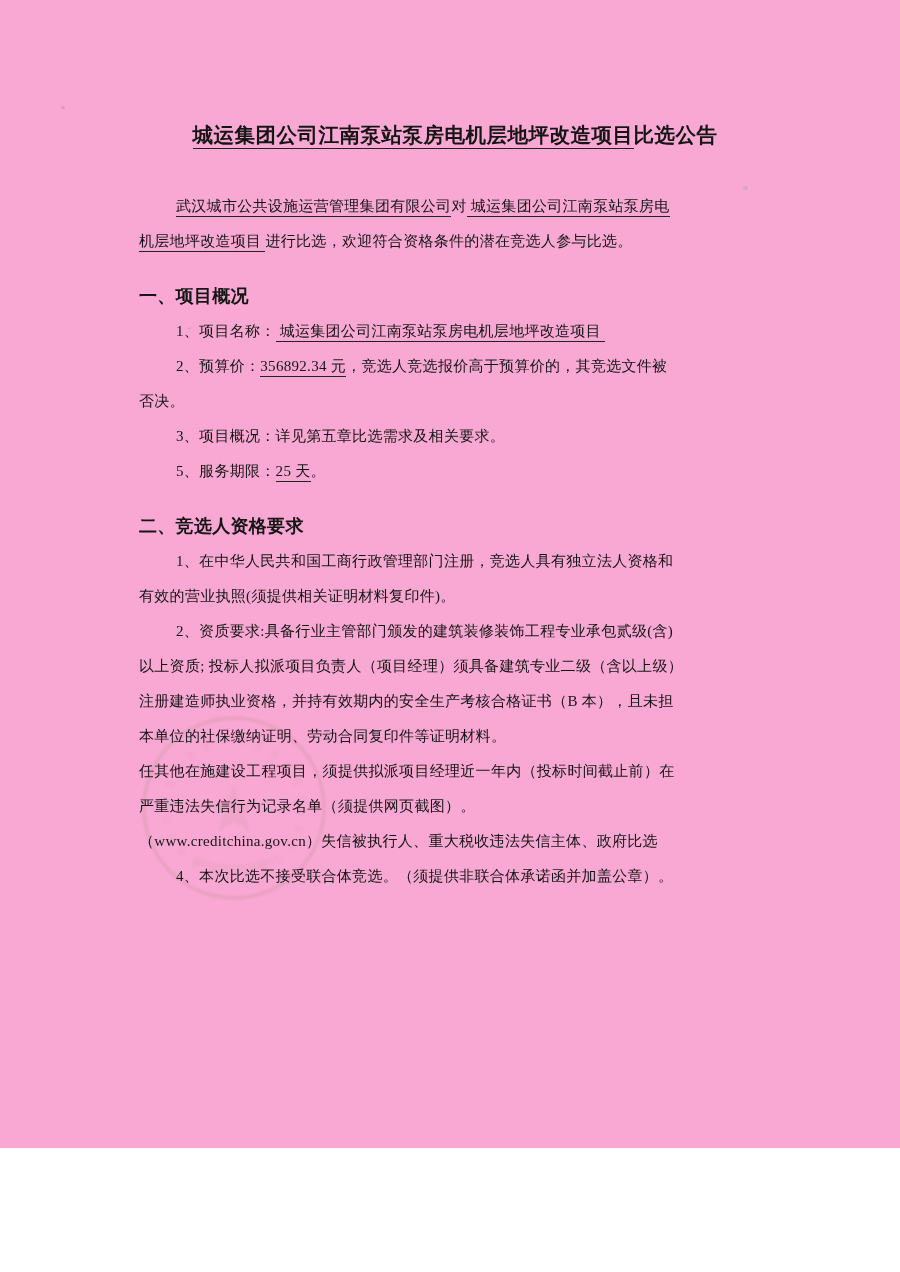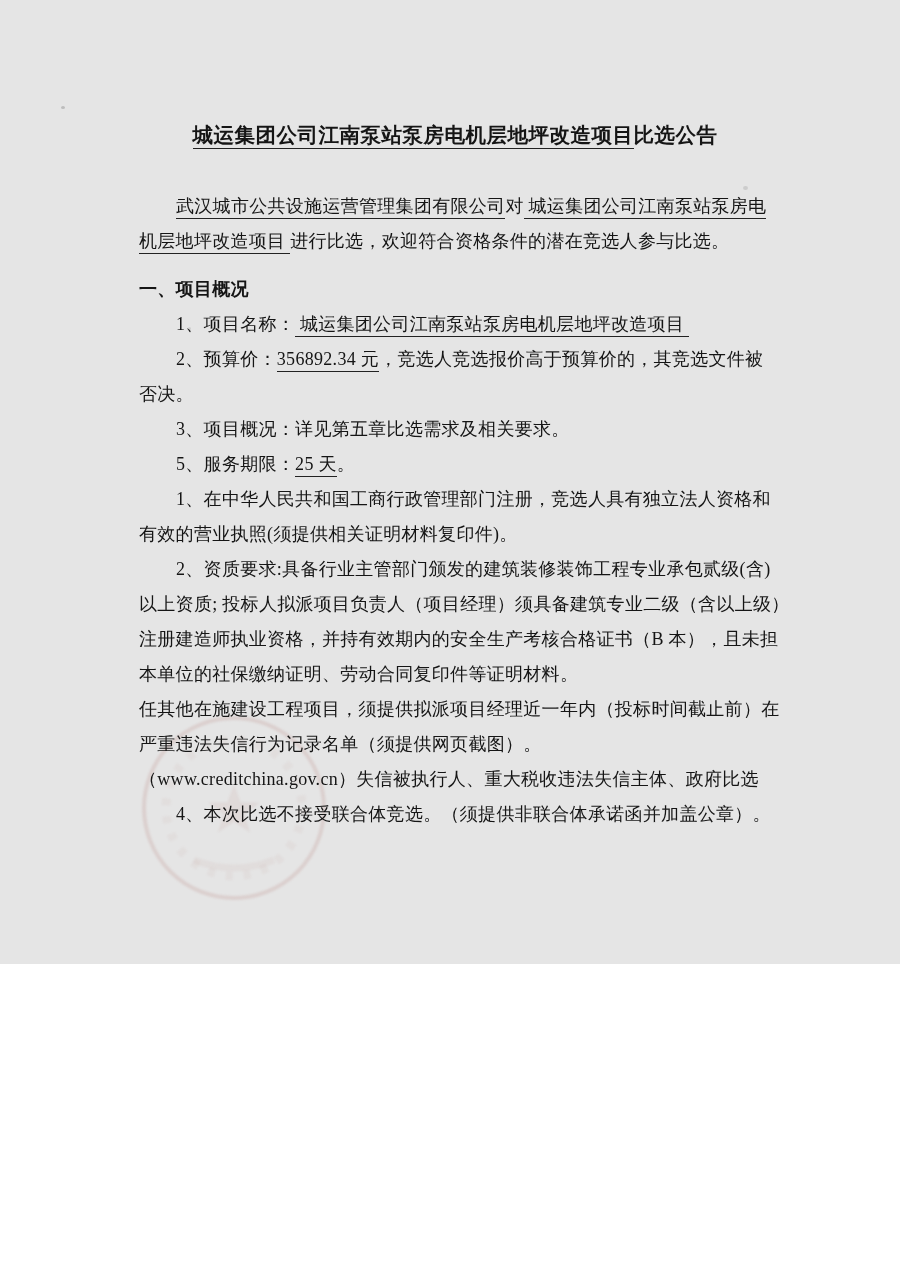--- a/index.html
+++ b/index.html
@@ -1,21 +1,21 @@
 <!DOCTYPE html>
 <html><head>
 <meta charset="utf-8">
 <style>
   html, body { margin: 0; padding: 0; background: #ffffff; }
 
   .page {
     position: relative;
     width: 900px;
-    height: 964px;
-    background: #e5e5e5;
+    height: 1148px;
+    background: #f9a8d4;
     overflow: hidden;
     font-family: "Liberation Serif", "DejaVu Serif", serif;
     color: #151515;
   }
 
   .content {
     position: absolute;
     left: 139px;
     top: 0;
     width: 632px;
@@ -25,22 +25,22 @@
     margin-top: 118px;
     margin-bottom: 37px;
     text-align: center;
     font-weight: bold;
     font-size: 20.5px;
     line-height: 34px;
     white-space: nowrap;
     letter-spacing: 0.5px;
   }
 
-  .para { font-size: 18px; }
-  .para.heading { font-weight: bold; margin-top: 13px; font-size: 18px; }
+  .para { font-size: 15px; }
+  .para.heading { font-weight: bold; margin-top: 20px; font-size: 18px; }
 
   .line {
     height: 35px;
     line-height: 35px;
     white-space: nowrap;
     letter-spacing: 0.3px;
   }
   .line.indent { padding-left: 37px; }
 
   .u {
@@ -104,20 +104,23 @@
         <div class="para">
           <div class="line indent"><span>2、预算价：</span><span class="u">356892.34 元</span><span>，竞选人竞选报价高于预算价的，其竞选文件被</span></div>
           <div class="line"><span>否决。</span></div>
         </div>
         <div class="para">
           <div class="line indent"><span>3、项目概况：详见第五章比选需求及相关要求。</span></div>
         </div>
         <div class="para">
           <div class="line indent"><span>5、服务期限：</span><span class="u">25 天</span><span>。</span></div>
         </div>
+        <div class="para heading">
+          <div class="line"><span>二、竞选人资格要求</span></div>
+        </div>
         <div class="para">
           <div class="line indent"><span>1、在中华人民共和国工商行政管理部门注册，竞选人具有独立法人资格和</span></div>
           <div class="line"><span>有效的营业执照(须提供相关证明材料复印件)。</span></div>
         </div>
         <div class="para">
           <div class="line indent"><span>2、资质要求:具备行业主管部门颁发的建筑装修装饰工程专业承包贰级(含)</span></div>
           <div class="line"><span>以上资质; 投标人拟派项目负责人（项目经理）须具备建筑专业二级（含以上级）</span></div>
           <div class="line"><span>注册建造师执业资格，并持有效期内的安全生产考核合格证书（B 本），且未担</span></div>
           <div class="line"><span>本单位的社保缴纳证明、劳动合同复印件等证明材料。</span></div>
           <div class="line"><span>任其他在施建设工程项目，须提供拟派项目经理近一年内（投标时间截止前）在</span></div>

